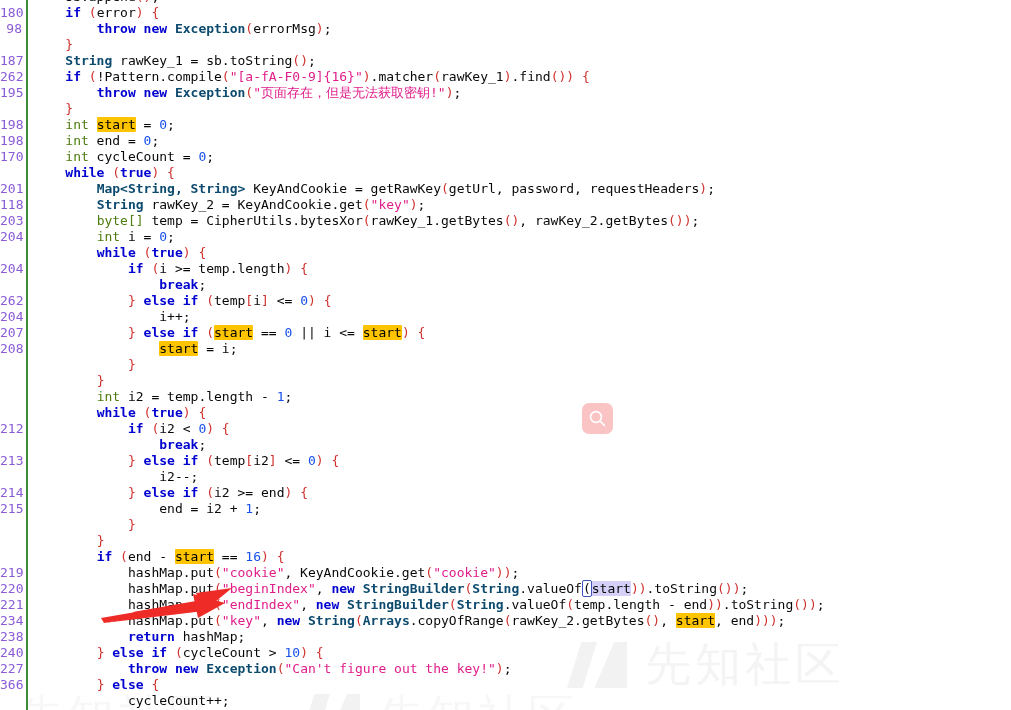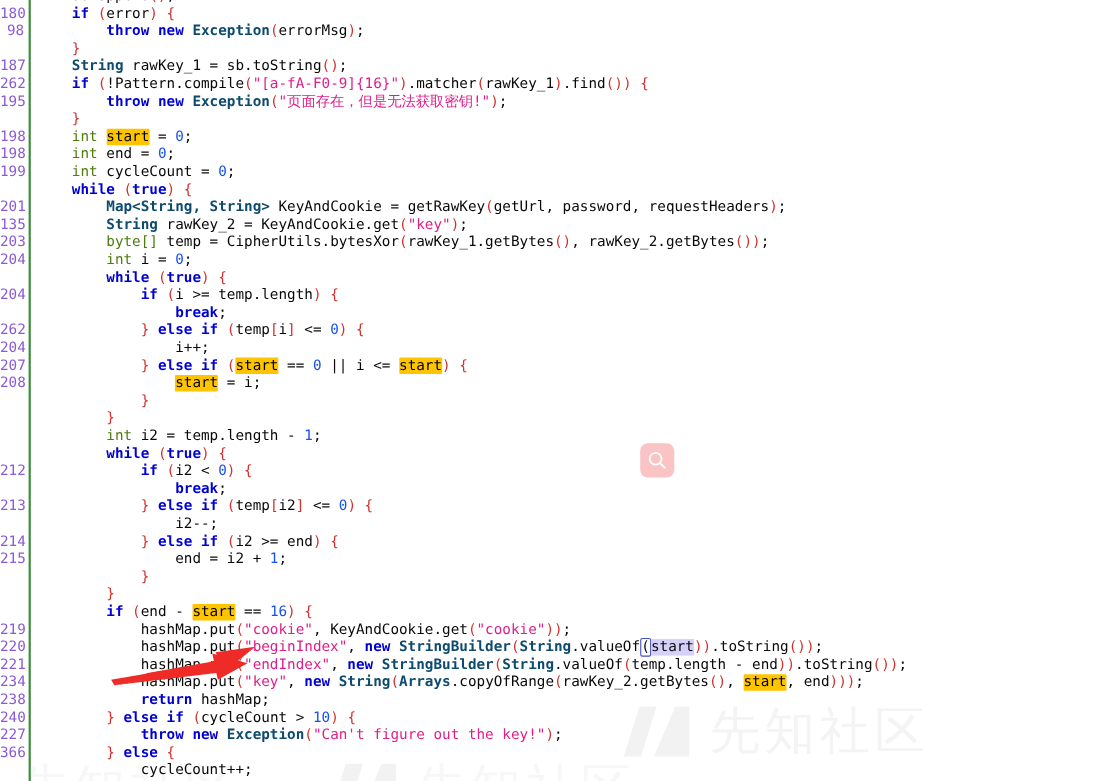--- a/index.html
+++ b/index.html
@@ -172,24 +172,24 @@
         <div></div>
         <div>180</div>
         <div>98</div>
         <div></div>
         <div>187</div>
         <div>262</div>
         <div>195</div>
         <div></div>
         <div>198</div>
         <div>198</div>
-        <div>199</div>
+        <div>170</div>
         <div></div>
         <div>201</div>
-        <div>135</div>
+        <div>118</div>
         <div>203</div>
         <div>204</div>
         <div></div>
         <div>204</div>
         <div></div>
         <div>262</div>
         <div>204</div>
         <div>207</div>
         <div>208</div>
         <div></div>

